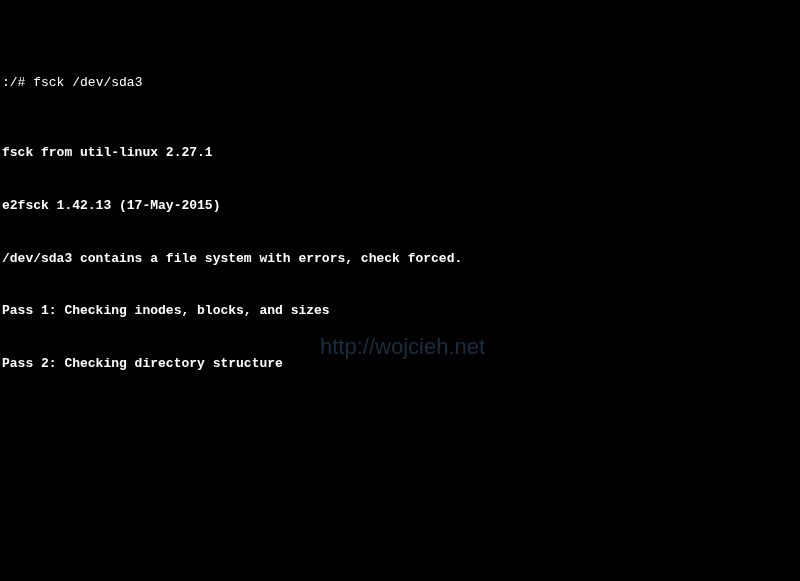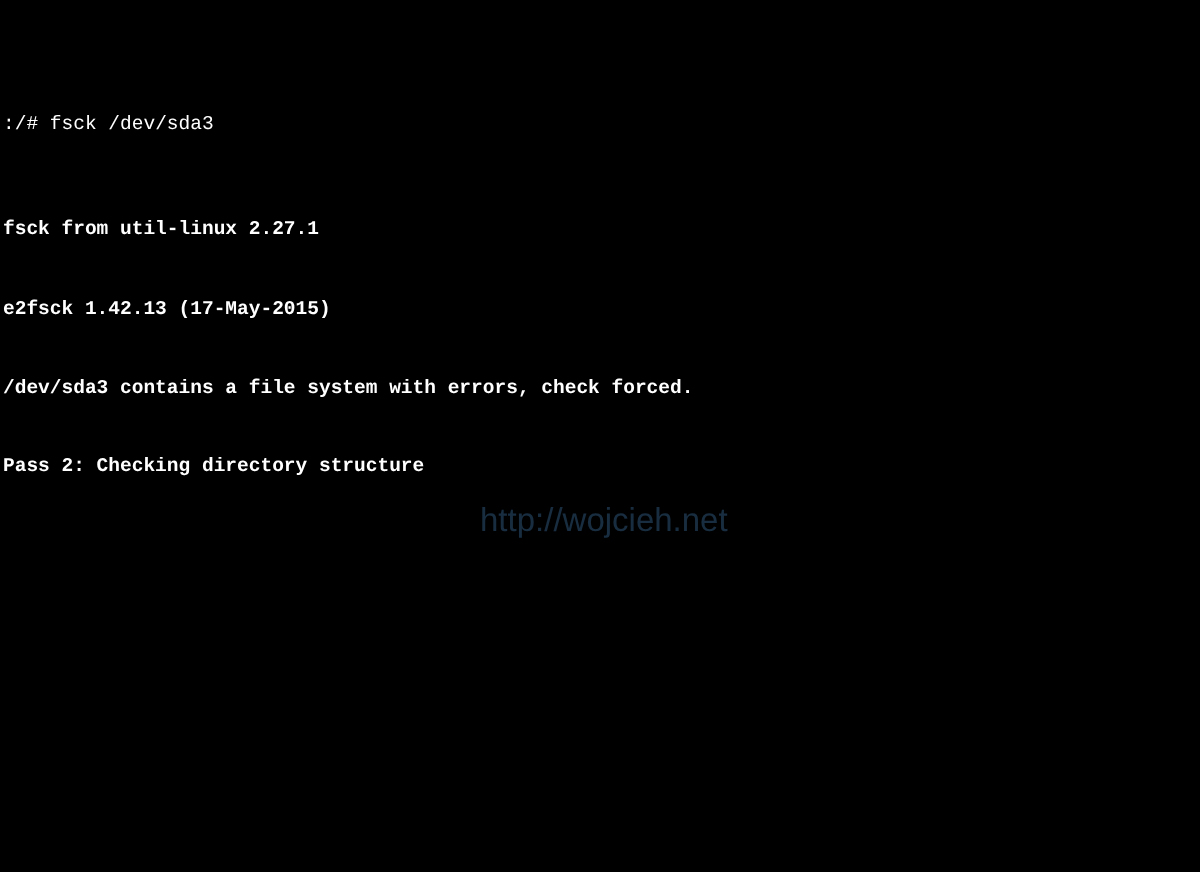--- a/index.html
+++ b/index.html
@@ -53,20 +53,21 @@
 
 
 
 <div class="prompt-line">
   <span class="prompt">:/# </span><span class="cmd">fsck /dev/sda3</span>
 </div>
 <div>
   <span class="line">fsck from util-linux 2.27.1</span>
   <span class="line">e2fsck 1.42.13 (17-May-2015)</span>
   <span class="line">/dev/sda3 contains a file system with errors, check forced.</span>
+  <span class="line">Pass 1: Checking inodes, blocks, and sizes</span>
   <span class="line">Pass 2: Checking directory structure</span>
   
   
   
   
   
   
   
   
   

